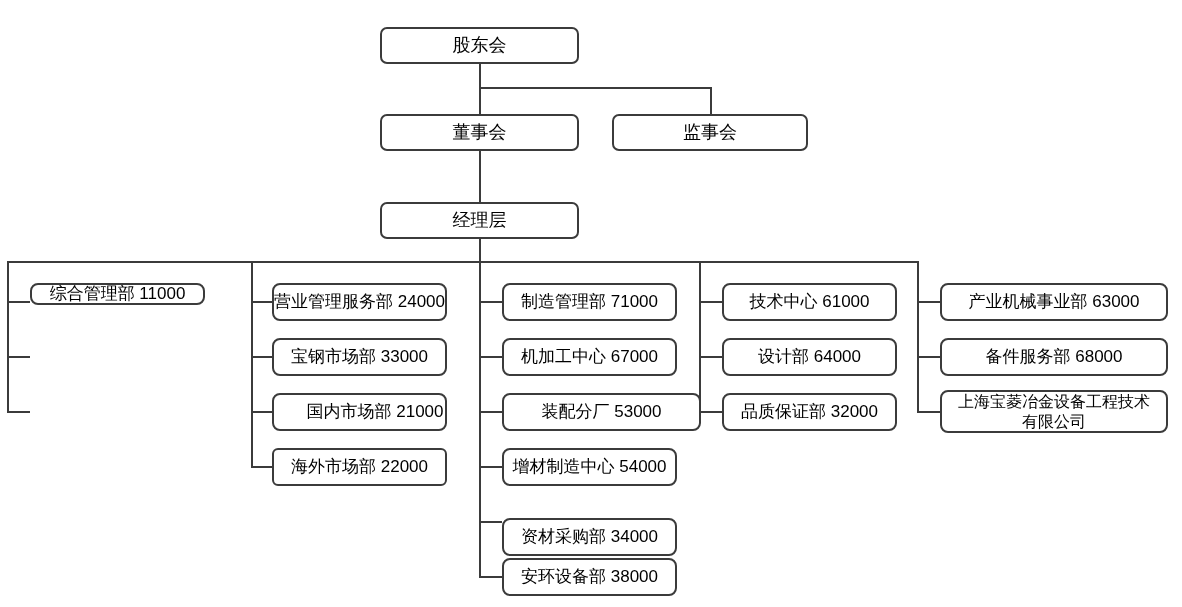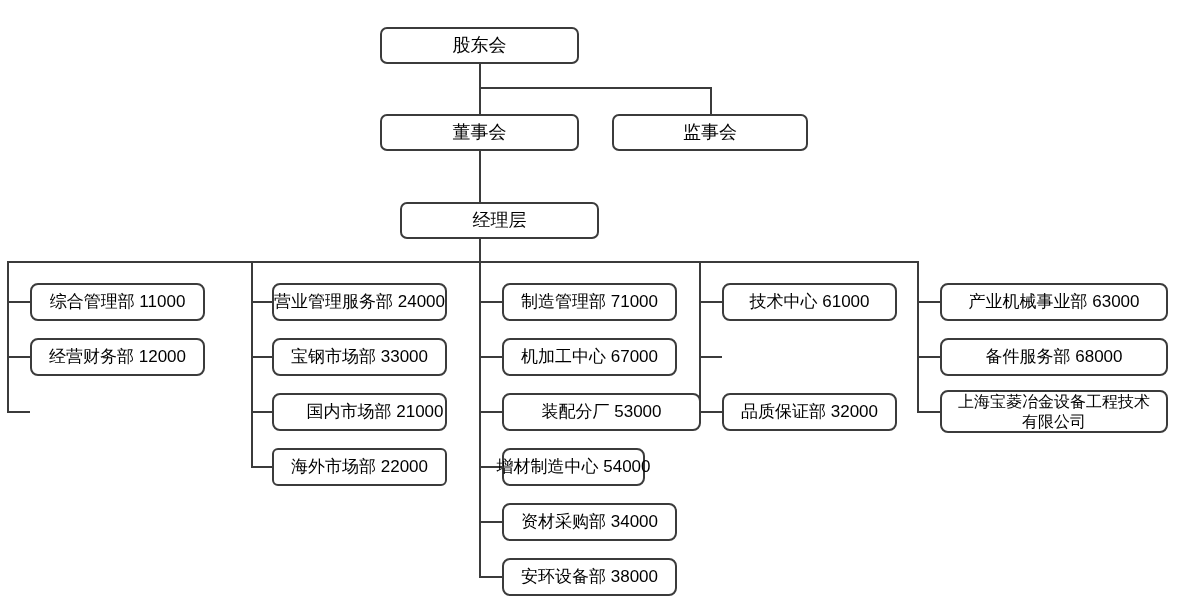--- a/index.html
+++ b/index.html
@@ -90,37 +90,37 @@
   <div class="line hline" style="left:699px;top:356px;width:23px;"></div>
   <div class="line hline" style="left:699px;top:411px;width:23px;"></div>
 
   <div class="line hline" style="left:917px;top:301px;width:23px;"></div>
   <div class="line hline" style="left:917px;top:356px;width:23px;"></div>
   <div class="line hline" style="left:917px;top:411px;width:23px;"></div>
 
   <div class="node top-node" style="left:380px;top:114px;width:199px;height:37px;">董事会</div>
   <div class="node top-node" style="left:380px;top:27px;width:199px;height:37px;">股东会</div>
   <div class="node top-node" style="left:612px;top:114px;width:196px;height:37px;">监事会</div>
-  <div class="node top-node" style="left:380px;top:202px;width:199px;height:37px;margin-left:20px;">经理层</div>
+  <div class="node top-node" style="left:380px;top:202px;width:199px;height:37px;">经理层</div>
 
-  <div class="node" style="left:30px;top:283px;width:175px;height:38px;">综合管理部 11000</div>
-  <div class="node" style="left:30px;top:338px;width:175px;height:38px;">经营财务部 12000</div>
+  <div class="node" style="left:30px;top:283px;width:175px;height:22px;">综合管理部 11000</div>
 
   <div class="node" style="left:272px;top:283px;width:175px;height:38px;">营业管理服务部 24000</div>
   <div class="node" style="left:272px;top:338px;width:175px;height:38px;">宝钢市场部 33000</div>
   <div class="node" style="left:272px;top:393px;width:175px;height:38px;padding-left:31px;">国内市场部 21000</div>
   <div class="node" style="left:272px;top:448px;width:175px;height:38px;border-radius:6px;">海外市场部 22000</div>
 
   <div class="node" style="left:502px;top:283px;width:175px;height:38px;">制造管理部 71000</div>
   <div class="node" style="left:502px;top:338px;width:175px;height:38px;">机加工中心 67000</div>
   <div class="node" style="left:502px;top:393px;width:199px;height:38px;">装配分厂 53000</div>
-  <div class="node" style="left:502px;top:448px;width:143px;height:38px;">增材制造中心 54000</div>
-  <div class="node" style="left:502px;top:503px;width:175px;height:38px;">资材采购部 34000</div>
+  <div class="node" style="left:502px;top:448px;width:175px;height:38px;">增材制造中心 54000</div>
+  <div class="node" style="left:502px;top:518px;width:175px;height:38px;">资材采购部 34000</div>
   <div class="node" style="left:502px;top:558px;width:175px;height:38px;">安环设备部 38000</div>
 
   <div class="node" style="left:722px;top:283px;width:175px;height:38px;">技术中心 61000</div>
+  <div class="node" style="left:722px;top:338px;width:175px;height:38px;">设计部 64000</div>
   <div class="node" style="left:722px;top:393px;width:175px;height:38px;">品质保证部 32000</div>
 
   <div class="node" style="left:940px;top:283px;width:228px;height:38px;">产业机械事业部 63000</div>
   <div class="node" style="left:940px;top:338px;width:228px;height:38px;">备件服务部 68000</div>
   <div class="node wrap-node" style="left:940px;top:390px;width:228px;height:43px;">上海宝菱冶金设备工程技术有限公司</div>
 
 </div>
 
 </body></html>

